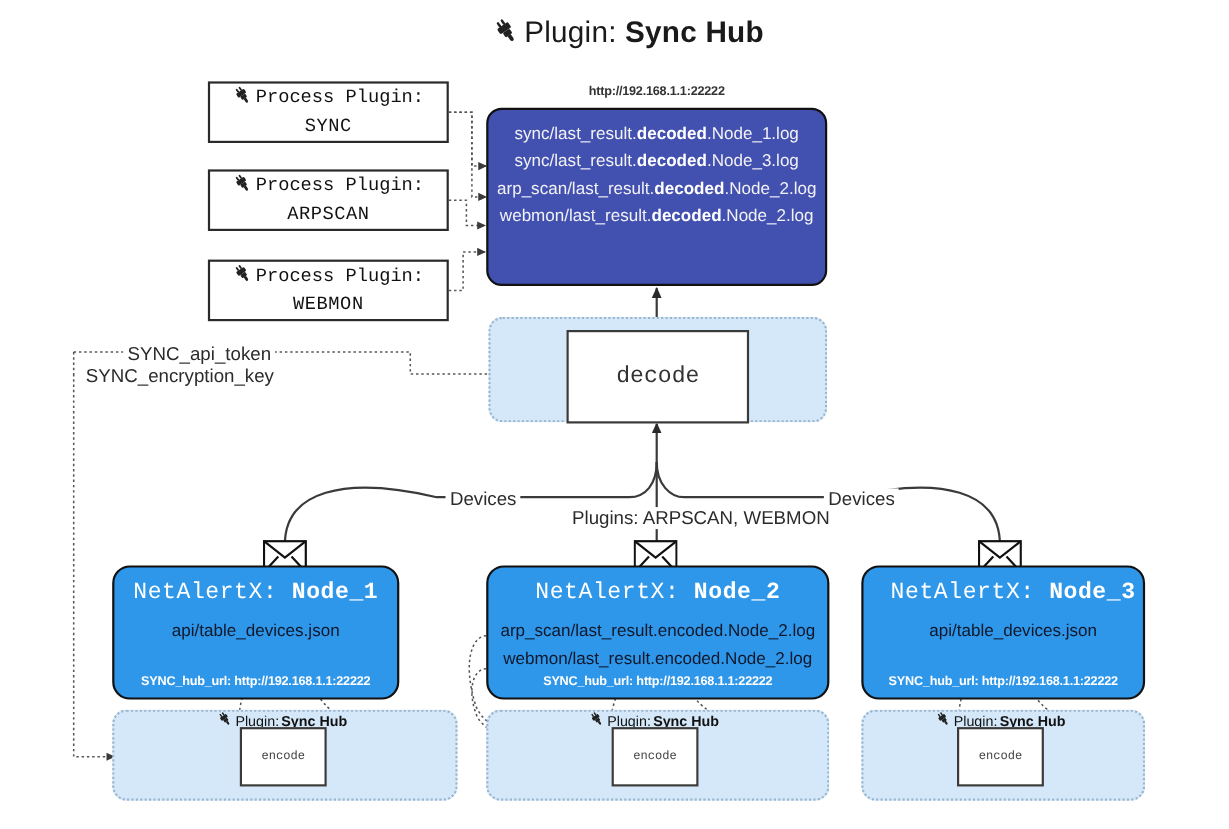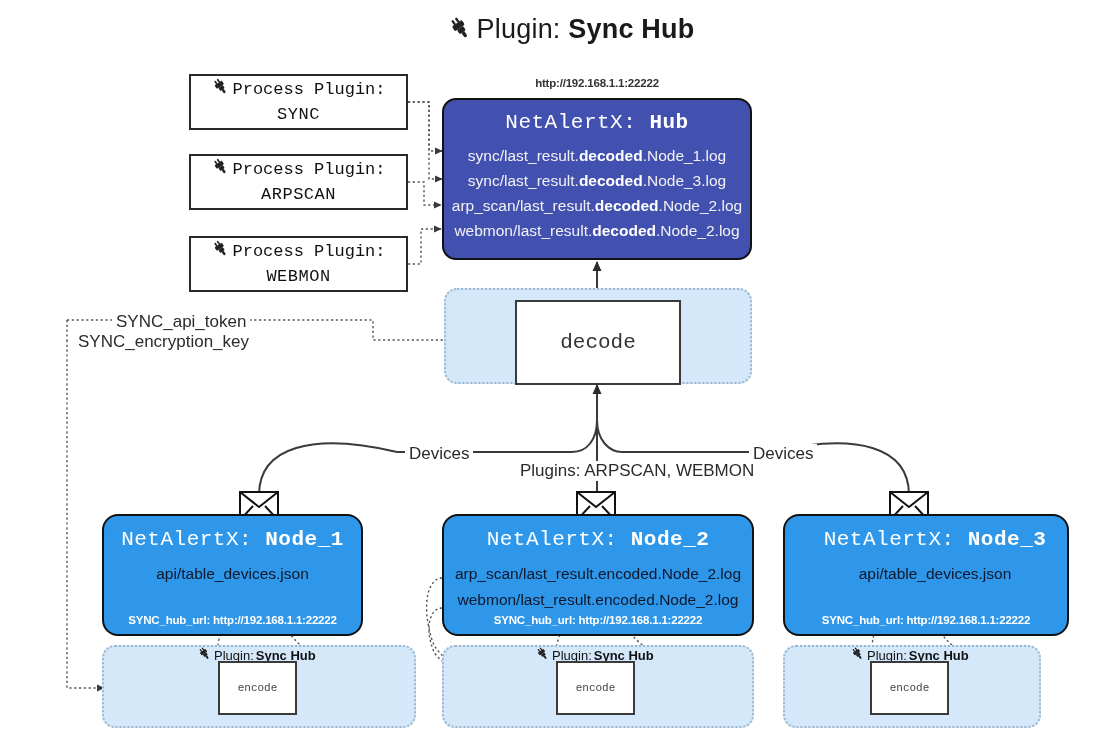--- a/index.html
+++ b/index.html
@@ -199,23 +199,20 @@
           </svg>
       </span>
       <span>Process Plugin:</span>
     </div>
     <div class="l2">WEBMON</div>
   </div>
 
   <div class="node" id="huburl" style="left:430px;top:77px;width:310px;">http://192.168.1.1:22222</div>
 
   <div class="node" id="hub" style="left:430px;top:98px;width:310px;height:162px;">
-    <div class="hub-title">
-      <span>NetAlertX: </span><b>Hub</b>
-    </div>
     <div class="logs">
       <div class="logrow">
         <span>sync/last_result.</span><b>decoded</b><span>.Node_1.log</span>
       </div>
       <div class="logrow">
         <span>sync/last_result.</span><b>decoded</b><span>.Node_3.log</span>
       </div>
       <div class="logrow">
         <span>arp_scan/last_result.</span><b>decoded</b><span>.Node_2.log</span>
       </div>
@@ -270,21 +267,21 @@
     <div class="n-title">
       <span>NetAlertX: </span><b>Node_2</b>
     </div>
     <div class="n-lines">
       <div class="n-line">arp_scan/last_result.encoded.Node_2.log</div>
       <div class="n-line">webmon/last_result.encoded.Node_2.log</div>
     </div>
     <div class="n-foot">SYNC_hub_url: http://192.168.1.1:22222</div>
   </div>
 
-  <div class="node netnode" style="left:771px;top:514px;width:286px;height:122px;padding-left:18px;">
+  <div class="node netnode" style="left:771px;top:514px;width:258px;height:122px;padding-left:18px;">
     <div class="n-title">
       <span>NetAlertX: </span><b>Node_3</b>
     </div>
     <div class="n-lines">
       <div class="n-line">api/table_devices.json</div>
     </div>
     <div class="n-foot">SYNC_hub_url: http://192.168.1.1:22222</div>
   </div>
 
   <div class="node zone" style="left:90px;top:645px;width:314px;height:83px;"></div>

